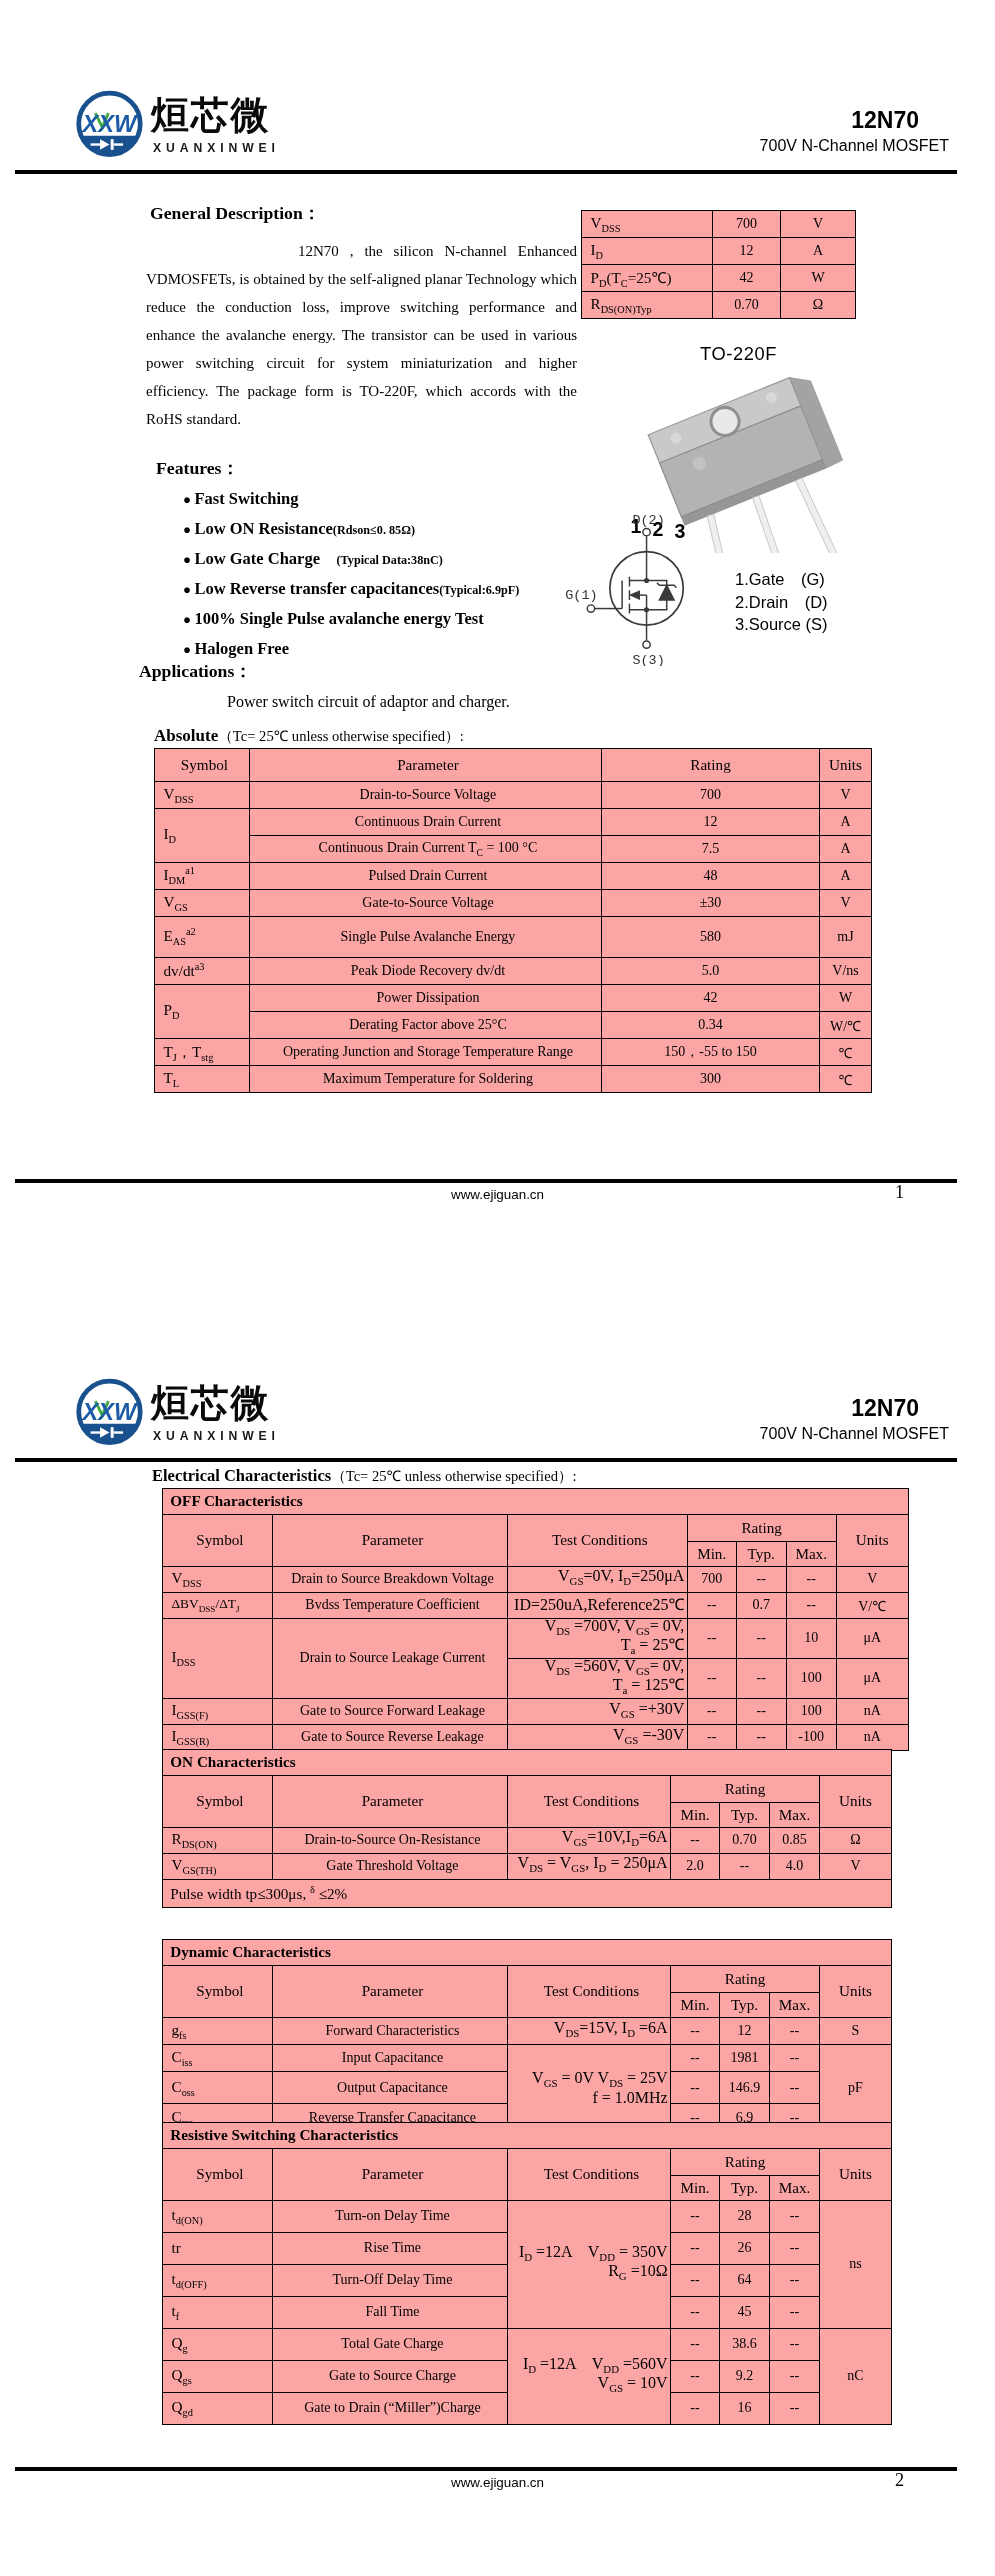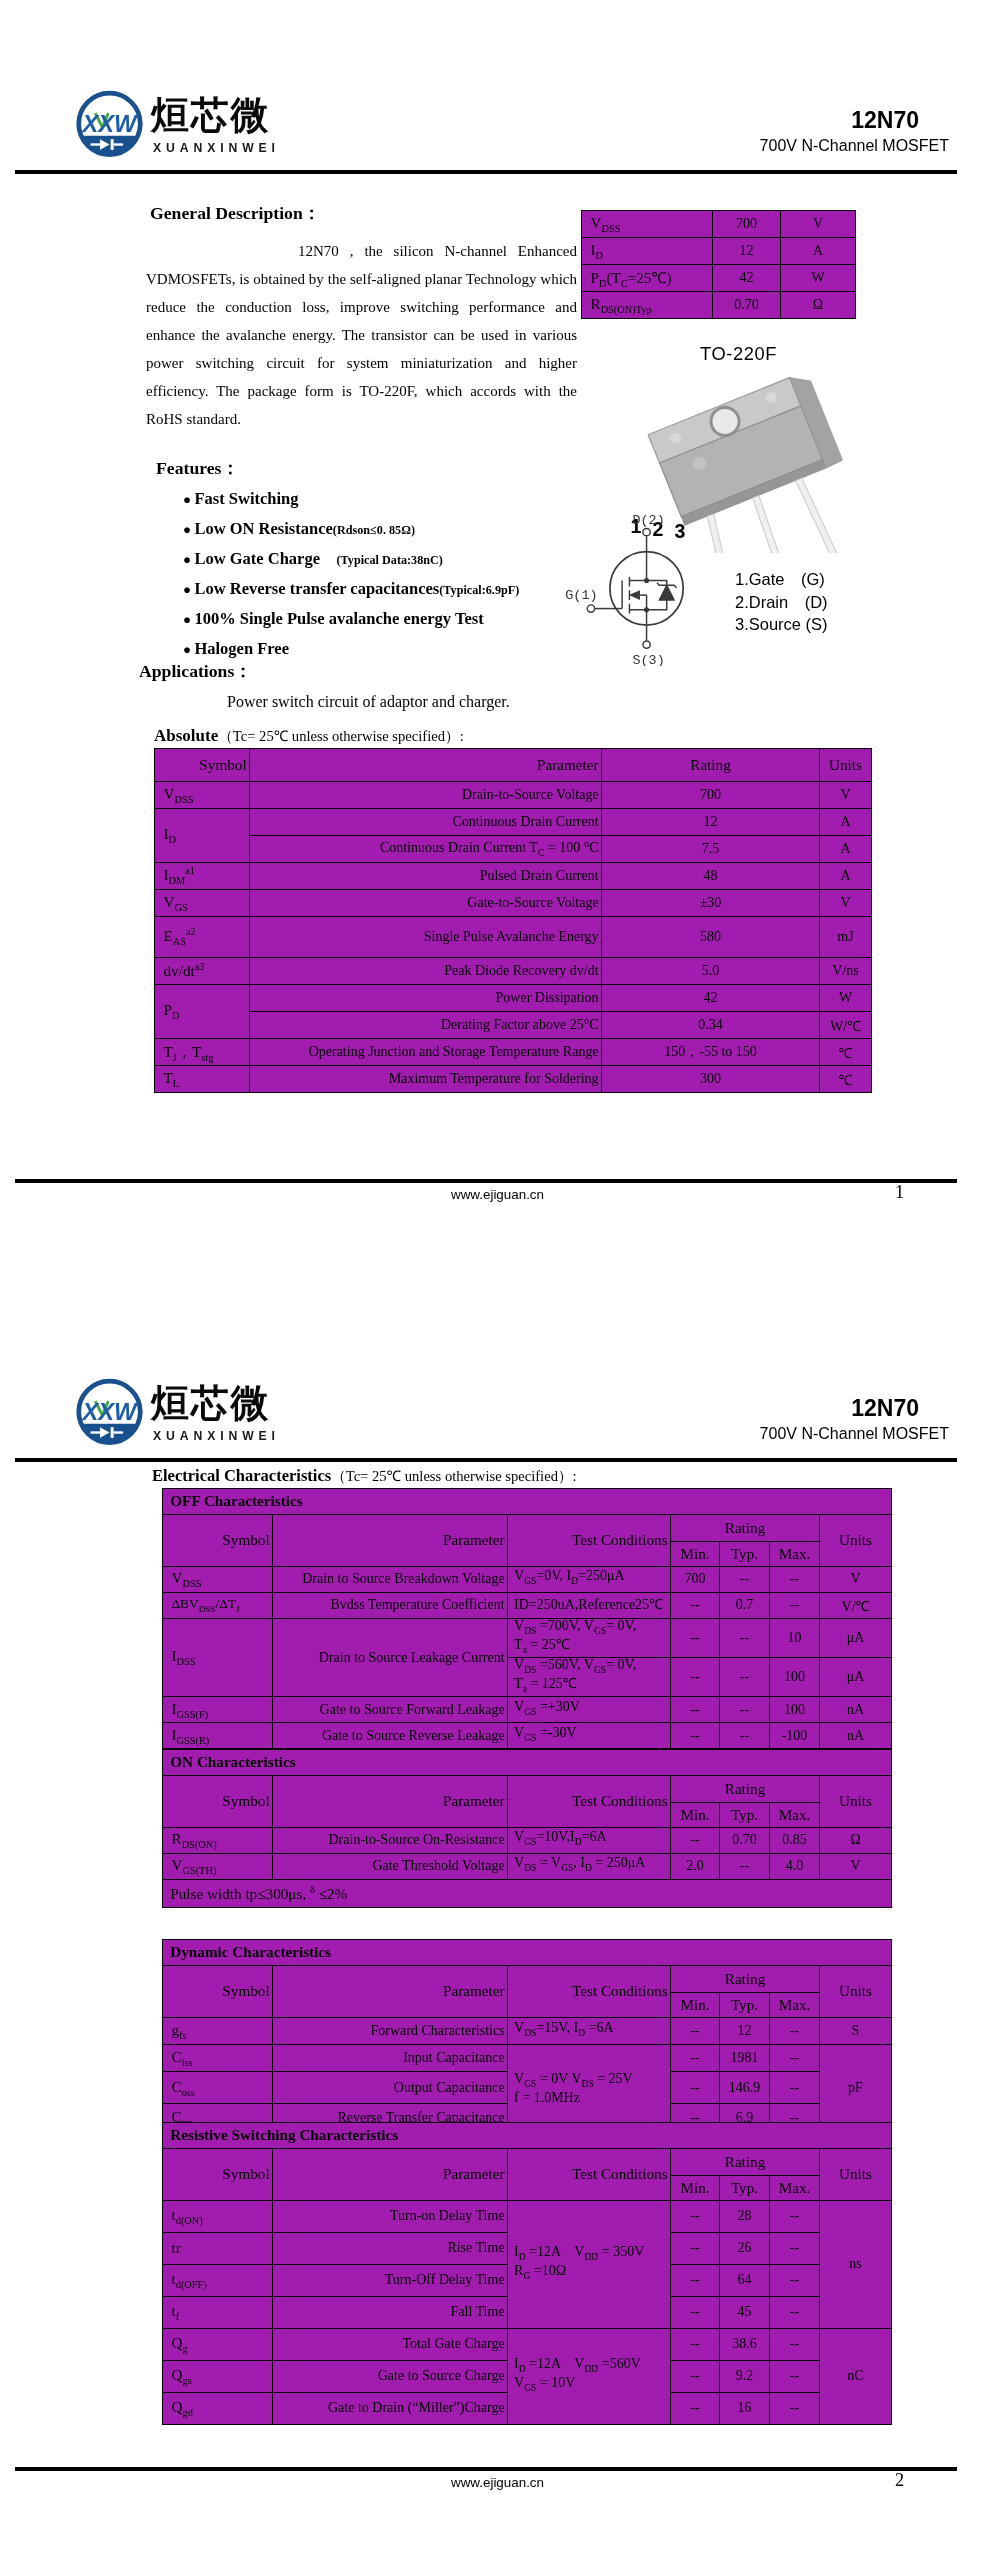--- a/index.html
+++ b/index.html
@@ -18,29 +18,29 @@
   
   .h1{font-weight:700;font-size:17.7px;}
   .gen-body{font-size:15px;line-height:28px;text-align:justify;text-indent:152px;}
   .feat-item{font-weight:700;font-size:16.5px;height:30px;line-height:30px;white-space:nowrap;}
   .feat-item::before{content:"●  ";font-size:13.4px;}
   .feat-item small{font-size:12.2px;font-weight:700;}
   .apps-body{font-size:16px;margin-left:44px;}
   .legend-line{font-family:"Liberation Sans",sans-serif;font-size:16.5px;line-height:22.6px;white-space:pre;}
 
   
-  table{border-collapse:collapse;table-layout:fixed;background:#a21caf;}
+  table{border-collapse:collapse;table-layout:fixed;background:#fca5a5;}
   table.dt{border:1.8px solid #000;}
   table.dt td{border:1.2px solid #000;text-align:center;font-size:14px;overflow:hidden;padding:0 2.4px;}
-  table.dt td.lft{text-align:right;padding-left:7.3px;}
+  table.dt td.lft{text-align:center;padding-left:7.3px;}
   table.dt td.sym{text-align:left;padding-left:8.5px;font-size:15.2px;}
   table.dt tr.hd td{font-size:15.2px;}
   table.dt tr.ttl td{text-align:left;font-weight:700;font-size:15.2px;padding-left:7.3px;border-bottom:1.8px solid #000;}
   table.dt tr.fd td{border-top:1.8px solid #000;}
-  table.dt td.tc{text-align:left;padding-left:6.1px;font-size:14px;line-height:13.4px;}
+  table.dt td.tc{text-align:right;padding-left:6.1px;font-size:16px;line-height:13.4px;}
   table.dt td.note{text-align:left;padding-left:7.3px;font-size:15.2px;}
   sub{font-size:68%;}
   sup{font-size:68%;}
 
   .quick td{font-size:15.2px;}
   .footer-site{font-family:"Liberation Sans",sans-serif;font-size:13.4px;text-align:center;width:995px;}
   .page-num{font-size:18.3px;}
   .to220-label{font-family:"Liberation Sans",sans-serif;font-size:18.3px;text-align:center;letter-spacing:0.6px;}
 </style>
 </head>

